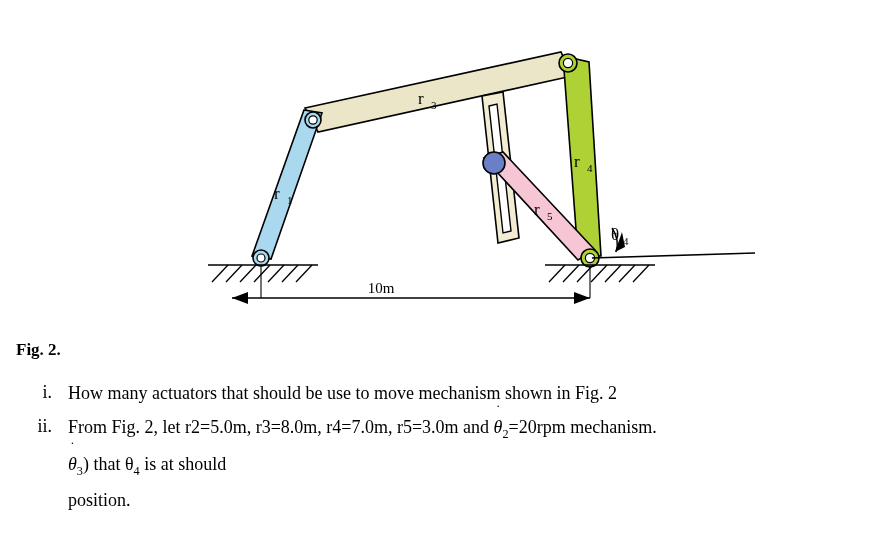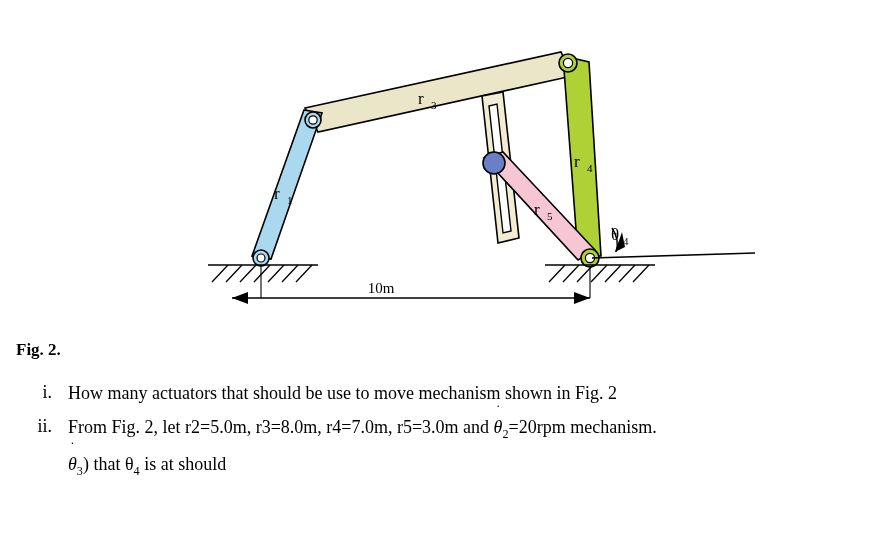--- a/index.html
+++ b/index.html
@@ -183,16 +183,17 @@
   <div class="q-row">
     <div class="q-marker">i.</div>
     <div class="q-text"><span>How many actuators that should be use to move mechanism shown in </span><b>Fig. 2</b></div>
   </div>
 
   <div class="q-row">
     <div class="q-marker">ii.</div>
     <div class="q-text">
       <div><span>From </span><b>Fig. 2</b><span>, let r2=5.0m, r3=8.0m, r4=7.0m, r5=3.0m and </span><span class="dotover"><span class="dot">˙</span><i>θ</i></span><sub>2</sub><span>=20rpm mechanism.</span></div>
       <div><span class="dotover"><span class="dot">˙</span><i>θ</i></span><sub>3</sub><span>) that θ</span><sub>4</sub><span> is at should</span></div>
+      <div>position.</div>
     </div>
   </div>
 
 </div>
 
 </body></html>

